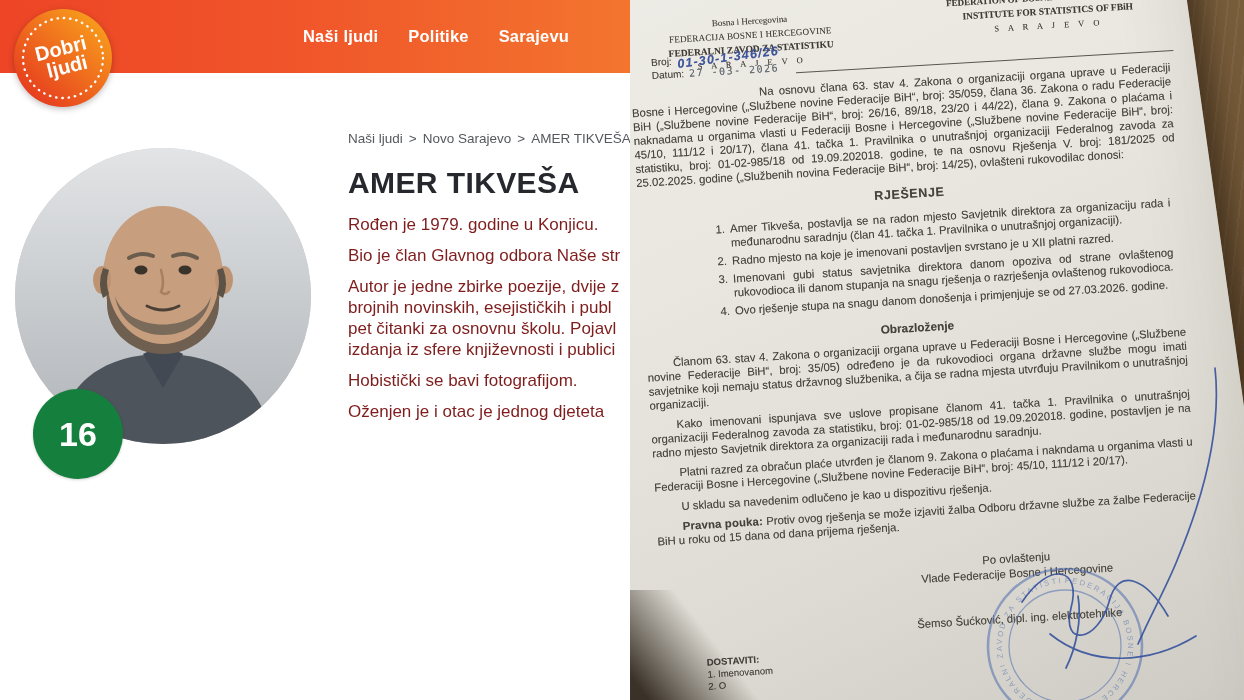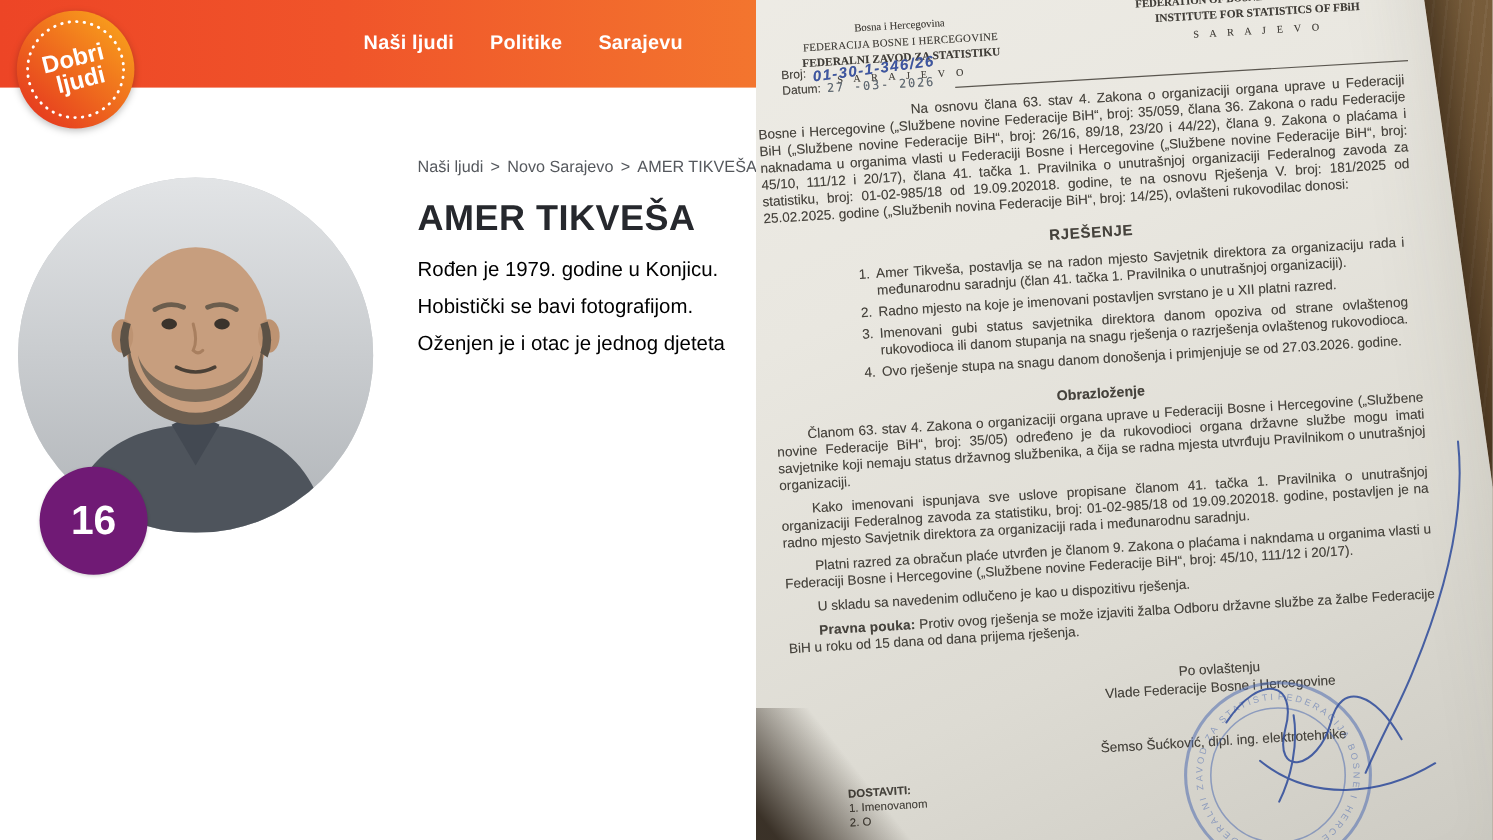--- a/index.html
+++ b/index.html
@@ -13,25 +13,25 @@
     background:linear-gradient(90deg,#ed4526 0%,#f0542a 45%,#f3752e 100%);
     display:flex;align-items:center;}
   .nav{display:flex;gap:30px;margin-left:303px;}
   .nav div{color:#fff;font-weight:bold;font-size:16.5px;letter-spacing:.2px;cursor:pointer;white-space:nowrap;}
   .logo{position:absolute;left:13px;top:8px;width:100px;height:100px;filter:drop-shadow(0 2px 3px rgba(0,0,0,.25));}
   .breadcrumb{position:absolute;left:348px;top:131px;font-size:13.5px;color:#55585d;white-space:nowrap;text-align:right;}
   .breadcrumb .sep{margin:0 6px;color:#55585d;}
   .person-name{position:absolute;left:348px;top:166px;font-size:30px;font-weight:bold;
     letter-spacing:.4px;color:#26282d;white-space:nowrap;}
   .bio{position:absolute;left:348px;top:214px;width:300px;}
-  .bio p{margin:0 0 10px 0;font-size:17px;line-height:21px;color:#000000;white-space:pre;}
+  .bio p{margin:0 0 10px 0;font-size:17px;line-height:21px;color:#7f1d1d;white-space:pre;}
   .photo-wrap{position:absolute;left:15px;top:148px;width:296px;height:296px;border-radius:50%;
     overflow:hidden;background:#c7cacd;}
   .badge{position:absolute;left:33px;top:389px;width:90px;height:90px;border-radius:50%;
-    background:#701a75;color:#fff;display:flex;align-items:center;justify-content:center;
+    background:#15803d;color:#fff;display:flex;align-items:center;justify-content:center;
     font-size:34px;font-weight:bold;box-shadow:0 1px 3px rgba(0,0,0,.18);}
   
   .photo-panel{position:relative;flex:0 0 614px;width:614px;height:700px;overflow:hidden;
     background:linear-gradient(100deg,#a58257 0%,#927149 35%,#806440 70%,#6d5334 100%);}
   .photo-panel::before{content:"";position:absolute;inset:0;
     background:repeating-linear-gradient(96deg,rgba(255,255,255,.05) 0 2px,rgba(0,0,0,0) 2px 11px);}
   .paper{position:absolute;left:-320px;top:-60px;width:860px;height:940px;
     transform:rotate(-8deg);transform-origin:top left;
     background:linear-gradient(163deg,#f0eee8 0%,#e9e7e0 40%,#dddbd3 70%,#c9c7bf 100%);
     box-shadow:14px 18px 30px rgba(25,15,5,.55), inset 0 0 70px rgba(95,88,70,.16);}
@@ -98,20 +98,25 @@
   </svg>
 
   <div class="breadcrumb">
     <span>Naši ljudi</span><span class="sep">&gt;</span><span>Novo Sarajevo</span><span class="sep">&gt;</span><span>AMER TIKVEŠA</span>
   </div>
 
   <div class="person-name">AMER TIKVEŠA</div>
 
   <div class="bio">
       <p>Rođen je 1979. godine u Konjicu.</p>
+      <p>Bio je član Glavnog odbora Naše str</p>
+      <p>Autor je jedne zbirke poezije, dvije z
+brojnih novinskih, esejističkih i publ
+pet čitanki za osnovnu školu. Pojavl
+izdanja iz sfere književnosti i publici</p>
       <p>Hobistički se bavi fotografijom.</p>
       <p>Oženjen je i otac je jednog djeteta</p>
     </div>
 
   <div class="photo-wrap">
     <svg width="296" height="296" viewBox="0 0 296 296">
       <defs>
         <linearGradient id="bgph" x1="0" y1="0" x2="0" y2="1">
           <stop offset="0" stop-color="#e2e4e6"></stop>
             <stop offset="1" stop-color="#b0b4b8"></stop>

